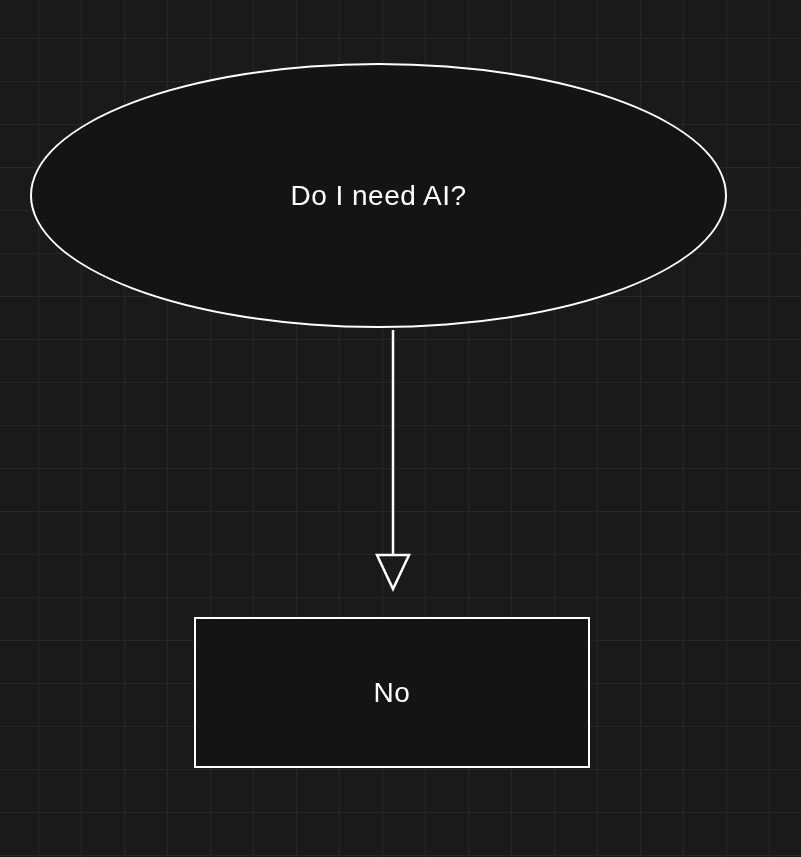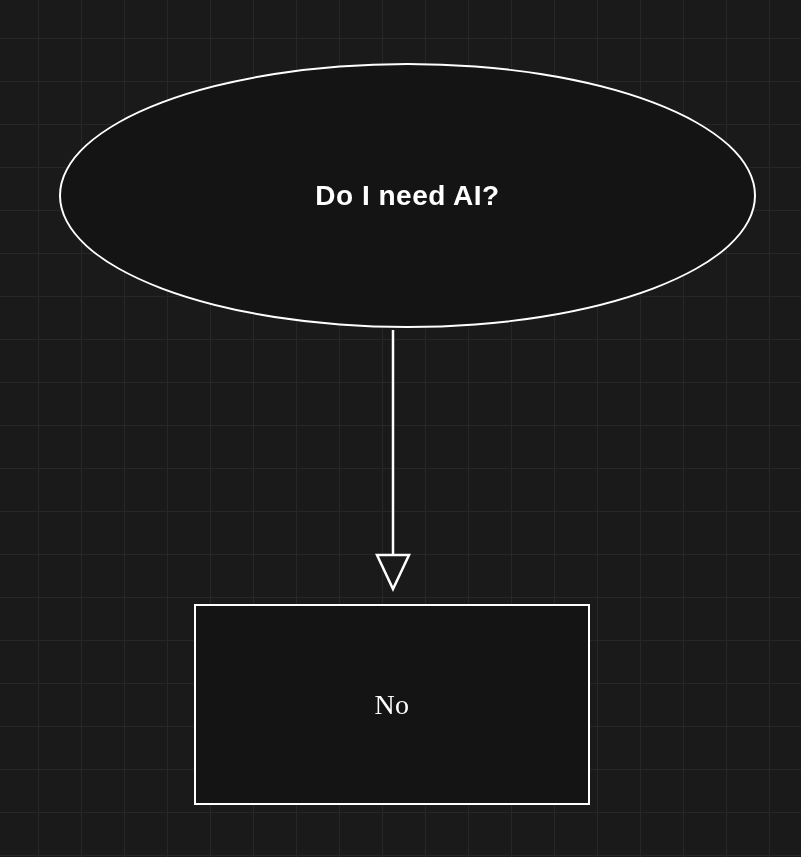--- a/index.html
+++ b/index.html
@@ -30,34 +30,32 @@
     justify-content: center;
     box-sizing: border-box;
     background: #141414;
     border: 2.5px solid #ffffff;
     color: #ffffff;
     font-size: 28px;
     letter-spacing: 0.5px;
   }
 
   .node-ellipse {
-    left: 59px;
+    left: 30px;
     top: 63px;
     width: 697px;
     height: 265px;
     border-radius: 50%;
-    font-weight: bold;
   }
 
   .node-rect {
     left: 194px;
-    top: 604px;
+    top: 617px;
     width: 396px;
-    height: 201px;
-    font-family: Liberation Serif, serif;
+    height: 151px;
   }
 
   .connector-svg {
     position: absolute;
     left: 0;
     top: 0;
     width: 801px;
     height: 857px;
     pointer-events: none;
   }

